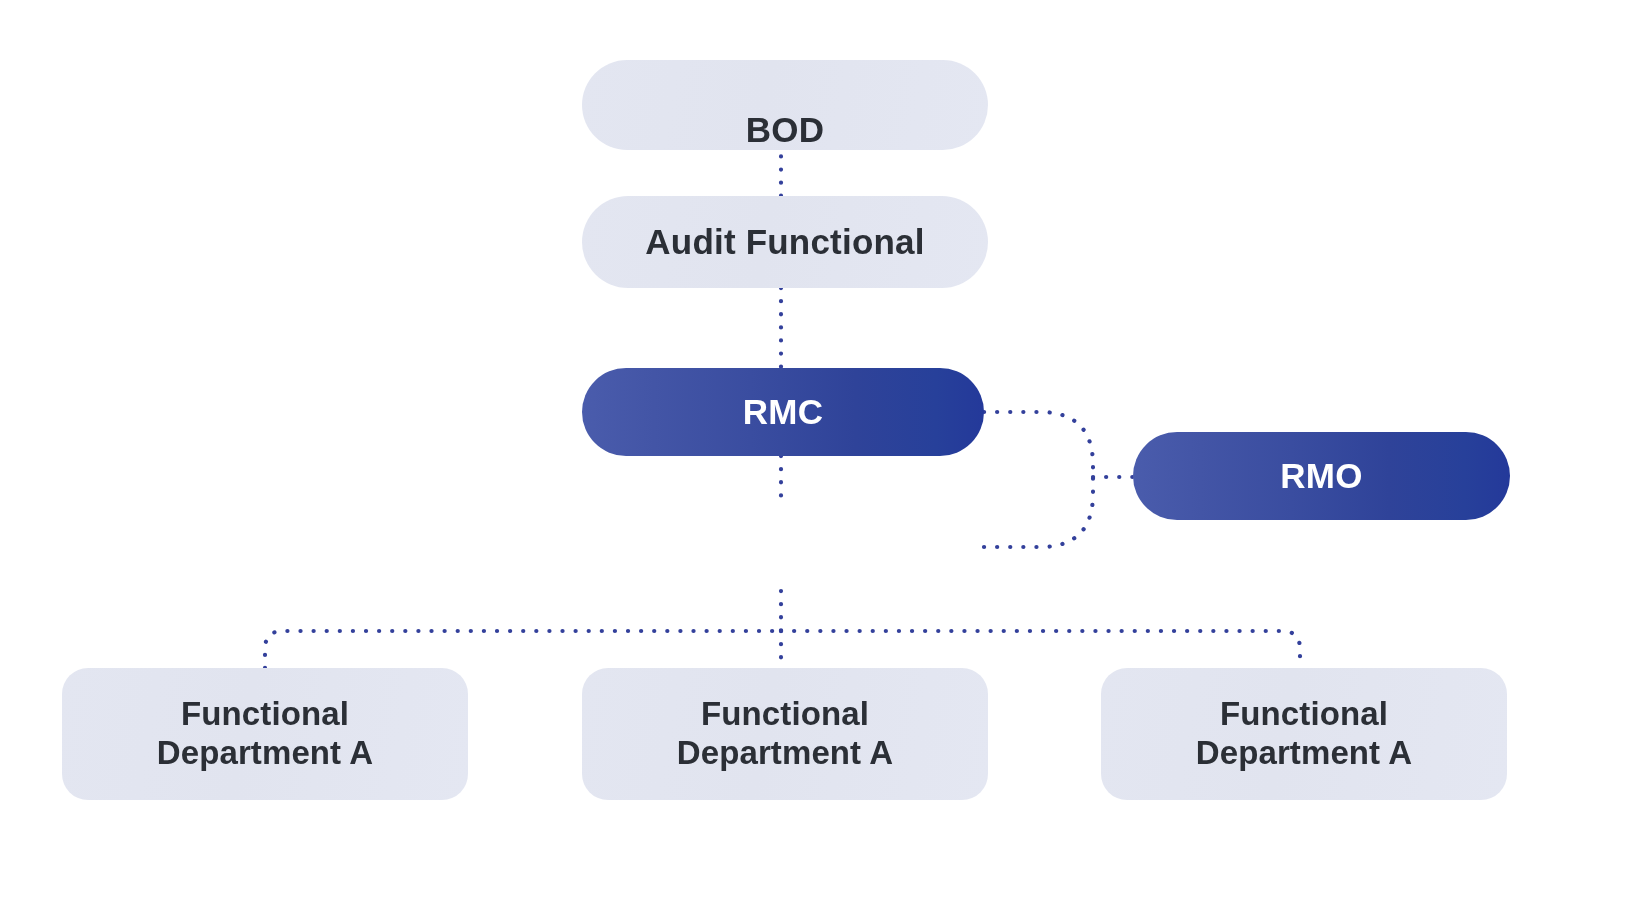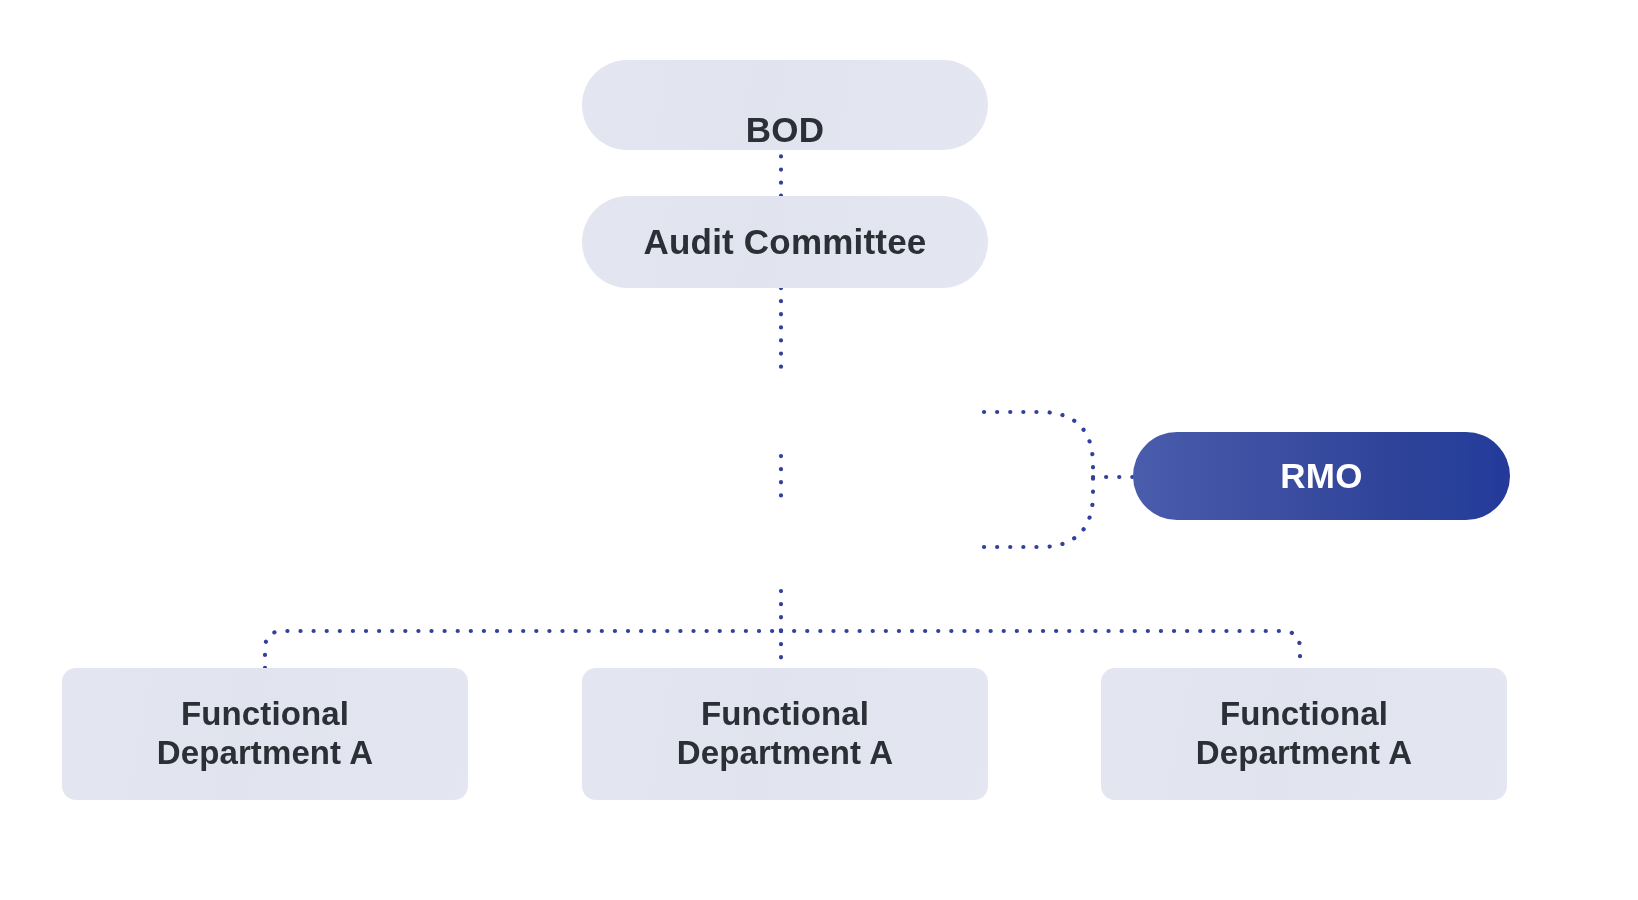--- a/index.html
+++ b/index.html
@@ -44,21 +44,21 @@
   .node.light {
     background: linear-gradient(100deg, #e3e6f1 0%, #e1e4ef 45%, #e4e7f2 100%);
     color: #2b2f36;
   }
   
   .node.blue {
     background: linear-gradient(90deg, #4a5cac 0%, #4355a6 18%, #3a4da0 42%, #2f4399 68%, #27409a 88%, #24399a 100%);
     color: #ffffff;
   }
   .pill { border-radius: 999px; }
-  .rounded { border-radius: 14px; }
+  .rounded { border-radius: 26px; }
 
   .fs-big   { font-size: 35px; font-weight: bold; letter-spacing: 0.2px; }
   .fs-dept  { font-size: 33px; font-weight: bold; letter-spacing: 0.1px; }
 
   
   #node-bod        { left: 582px; top: 60px;  width: 406px; height: 90px; align-items: flex-end; }
   #node-audit      { left: 582px; top: 196px; width: 406px; height: 92px; }
   #node-rmc        { left: 582px; top: 368px; width: 402px; height: 88px; }
   #node-rmcc       { left: 582px; top: 503px; width: 402px; height: 88px; }
   #node-rmo        { left: 1133px; top: 432px; width: 377px; height: 88px; }
@@ -92,23 +92,26 @@
       <path d="M 781 631 L 781 668"></path>
       <path d="M 781 631 L 1282 631 Q 1300 631 1300 649 L 1300 668"></path>
     </g>
   </svg>
 
   <div class="node light pill" id="node-bod">
     <span class="node-label fs-big">BOD</span>
   </div>
 
   <div class="node light pill" id="node-audit">
-    <span class="node-label fs-big">Audit Committee</span>
+    <span class="node-label fs-big">Audit Functional</span>
   </div>
 
+  <div class="node blue pill" id="node-rmc">
+    <span class="node-label fs-big">RMC</span>
+  </div>
 
 
   <div class="node blue pill" id="node-rmo">
     <span class="node-label fs-big">RMO</span>
   </div>
 
   <div class="node light rounded" id="node-dept-0">
     <span class="node-label fs-dept">Functional
 Department A</span>
   </div>

